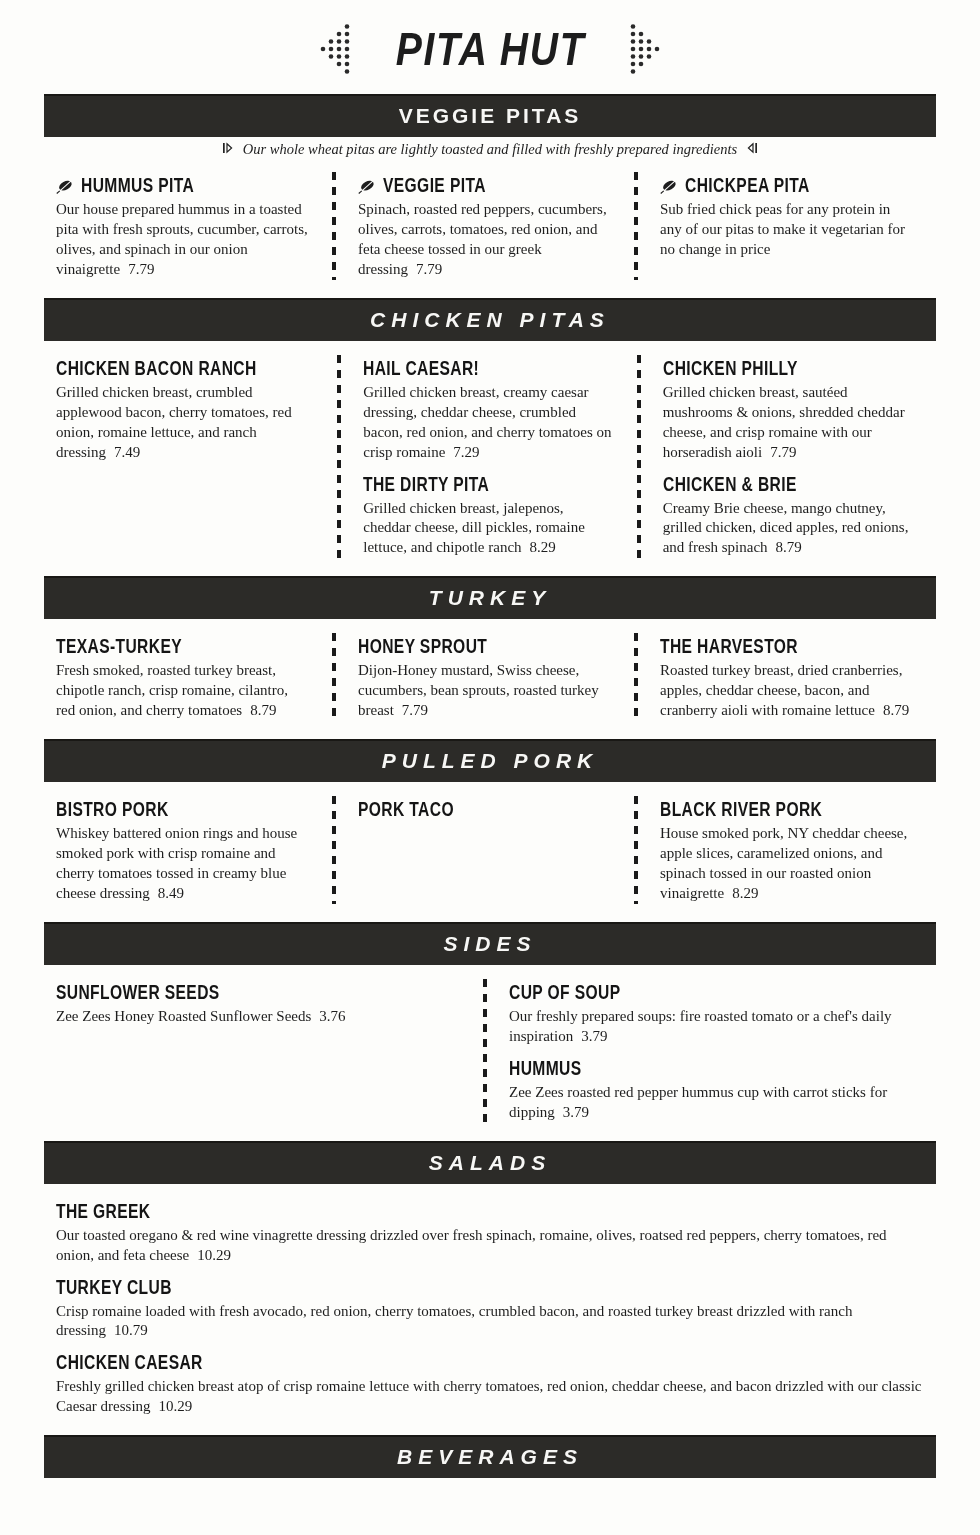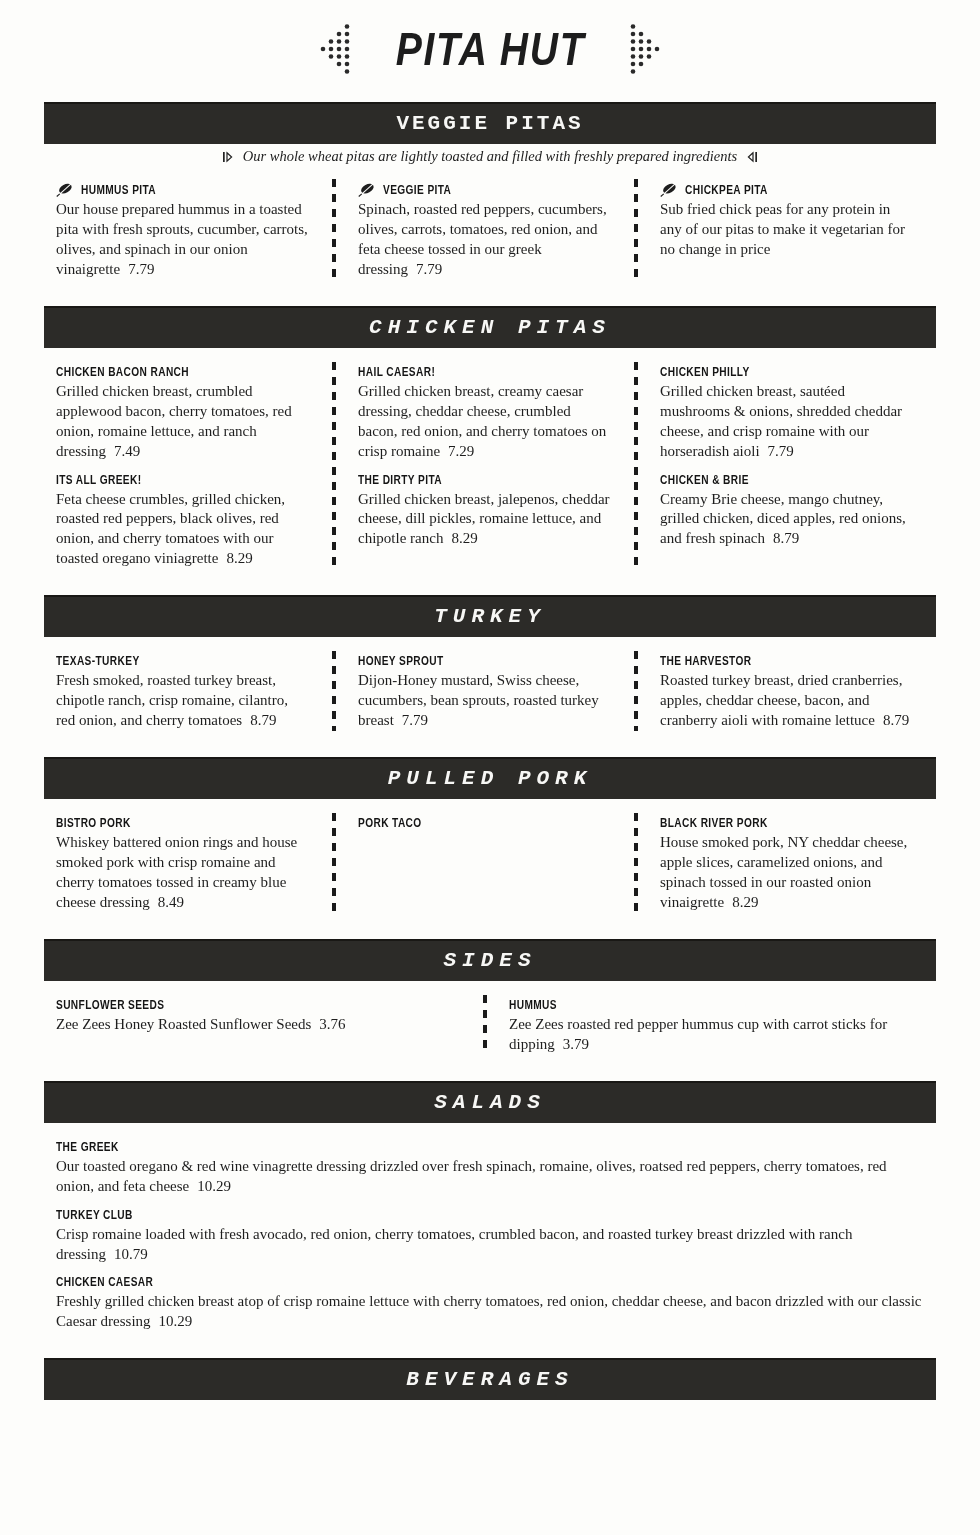--- a/index.html
+++ b/index.html
@@ -25,31 +25,31 @@
     white-space: nowrap;
   }
   .dots svg { display: block; }
 
   
   .section { margin: 0 44px; }
   .banner {
     background: #2c2b28;
     color: #f7f7f5;
     text-align: center;
-    font-family: Liberation Mono, monospace;
+    font-family: Liberation Sans, sans-serif;
     font-weight: 700; font-style: italic;
     font-size: 21px; letter-spacing: 6px;
     padding: 8px 12px 9px;
-    margin-top: 14px;
+    margin-top: 6px;
     border-top: 2px solid #191815;
   }
   .banner.upright { font-style: normal; letter-spacing: 3px; }
 
   .tagline {
-    display: flex; align-items: center; justify-content: center;
+    display: flex; align-items: flex-start; justify-content: center;
     gap: 10px;
     font-style: italic; font-size: 14.5px;
     margin: 4px 0 0;
     color: #222;
   }
   .tmark svg { display: block; }
 
   
   .cols { display: flex; align-items: stretch; }
   .col { flex: 1; padding: 6px 24px 4px 12px; }
@@ -60,21 +60,21 @@
     background-size: 4px calc(100% - 26px);
     padding-left: 26px;
   }
   .single { padding: 6px 12px 4px 12px; }
 
   
   .item { margin-bottom: 6px; }
   .iname {
     display: flex; align-items: center; gap: 7px;
     font-family: "Liberation Sans", sans-serif;
-    font-weight: 700; font-size: 13px;
+    font-weight: 700; font-size: 20px;
     color: #151515;
     margin: 10px 0 3px;
   }
   .iname .txt {
     display: inline-block;
     transform: scaleX(0.78);
     transform-origin: left center;
     letter-spacing: 0.5px;
     white-space: nowrap;
   }
@@ -205,26 +205,20 @@
   <section class="section">
     <div class="banner">CHICKEN PITAS</div>
     <div class="cols">
       <div class="col">
         <div class="item">
           <h3 class="iname">
               <span class="txt">CHICKEN BACON RANCH</span>
             </h3>
           <p class="idesc"><span>Grilled chicken breast, crumbled applewood bacon, cherry tomatoes, red onion, romaine lettuce, and ranch dressing</span><span class="price">7.49</span></p>
         </div>
-        <div class="item">
-          <h3 class="iname">
-              <span class="txt">ITS ALL GREEK!</span>
-            </h3>
-          <p class="idesc"><span>Feta cheese crumbles, grilled chicken, roasted red peppers, black olives, red onion, and cherry tomatoes with our toasted oregano viniagrette</span><span class="price">8.29</span></p>
-        </div>
       </div>
       <div class="col divided">
         <div class="item">
           <h3 class="iname">
               <span class="txt">HAIL CAESAR!</span>
             </h3>
           <p class="idesc"><span>Grilled chicken breast, creamy caesar dressing, cheddar cheese, crumbled bacon, red onion, and cherry tomatoes on crisp romaine</span><span class="price">7.29</span></p>
         </div>
         <div class="item">
           <h3 class="iname">
@@ -314,20 +308,26 @@
     <div class="cols">
       <div class="col">
         <div class="item">
           <h3 class="iname">
               <span class="txt">SUNFLOWER SEEDS</span>
             </h3>
           <p class="idesc"><span>Zee Zees Honey Roasted Sunflower Seeds</span><span class="price">3.76</span></p>
         </div>
       </div>
       <div class="col divided">
+        <div class="item">
+          <h3 class="iname">
+              <span class="txt">CUP OF SOUP</span>
+            </h3>
+          <p class="idesc"><span>Our freshly prepared soups: fire roasted tomato or a chef's daily inspiration</span><span class="price">3.79</span></p>
+        </div>
         <div class="item">
           <h3 class="iname">
               <span class="txt">HUMMUS</span>
             </h3>
           <p class="idesc"><span>Zee Zees roasted red pepper hummus cup with carrot sticks for dipping</span><span class="price">3.79</span></p>
         </div>
       </div>
     </div>
   </section>
 

